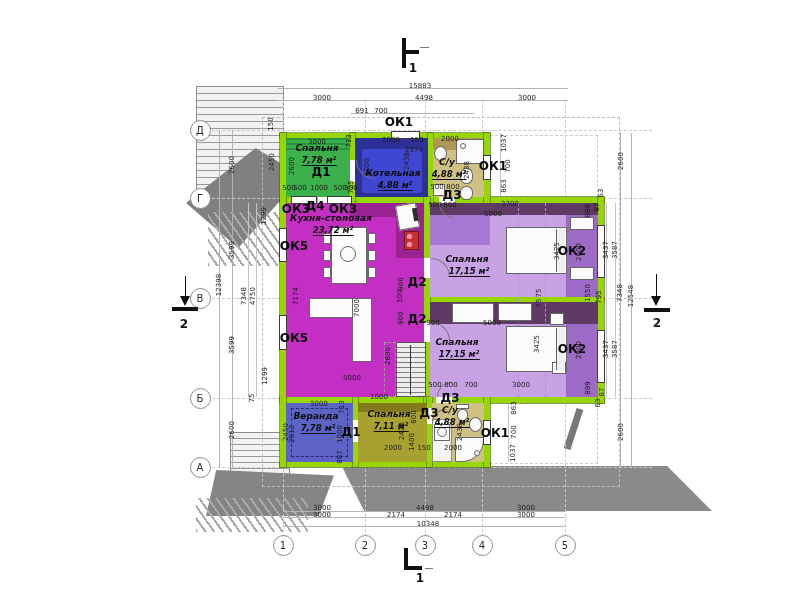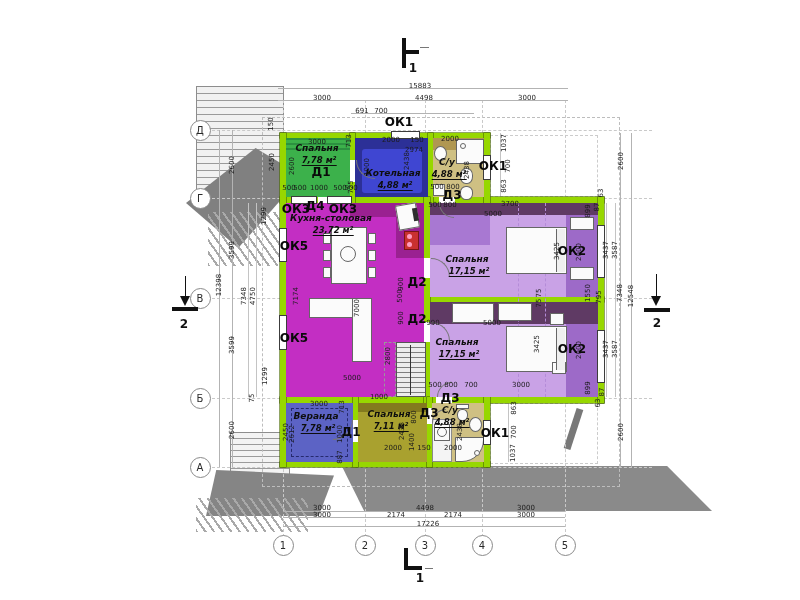--- a/index.html
+++ b/index.html
@@ -261,21 +261,21 @@
     <span class="dim v" style="left: 514px; top: 408px;">863</span>
     <span class="dim v" style="left: 514px; top: 432px;">700</span>
     <span class="dim v" style="left: 513px; top: 453px;">1037</span>
     <span class="dim" style="left: 322px; top: 508px;">3000</span>
     <span class="dim" style="left: 425px; top: 508px;">4498</span>
     <span class="dim" style="left: 526px; top: 508px;">3000</span>
     <span class="dim" style="left: 322px; top: 515px;">3000</span>
     <span class="dim" style="left: 396px; top: 515px;">2174</span>
     <span class="dim" style="left: 453px; top: 515px;">2174</span>
     <span class="dim" style="left: 526px; top: 515px;">3000</span>
-    <span class="dim" style="left: 428px; top: 524px;">17226</span>
+    <span class="dim" style="left: 428px; top: 524px;">10348</span>
     <span class="dim v" style="left: 271px; top: 124px;">150</span>
     <span class="dim v" style="left: 272px; top: 162px;">2450</span>
     <span class="dim v" style="left: 232px; top: 165px;">2600</span>
     <span class="dim v" style="left: 264px; top: 216px;">1299</span>
     <span class="dim v" style="left: 232px; top: 250px;">3599</span>
     <span class="dim v" style="left: 244px; top: 296px;">7348</span>
     <span class="dim v" style="left: 253px; top: 296px;">4750</span>
     <span class="dim v" style="left: 219px; top: 285px;">12398</span>
     <span class="dim v" style="left: 265px; top: 376px;">1299</span>
     <span class="dim v" style="left: 232px; top: 345px;">3599</span>

